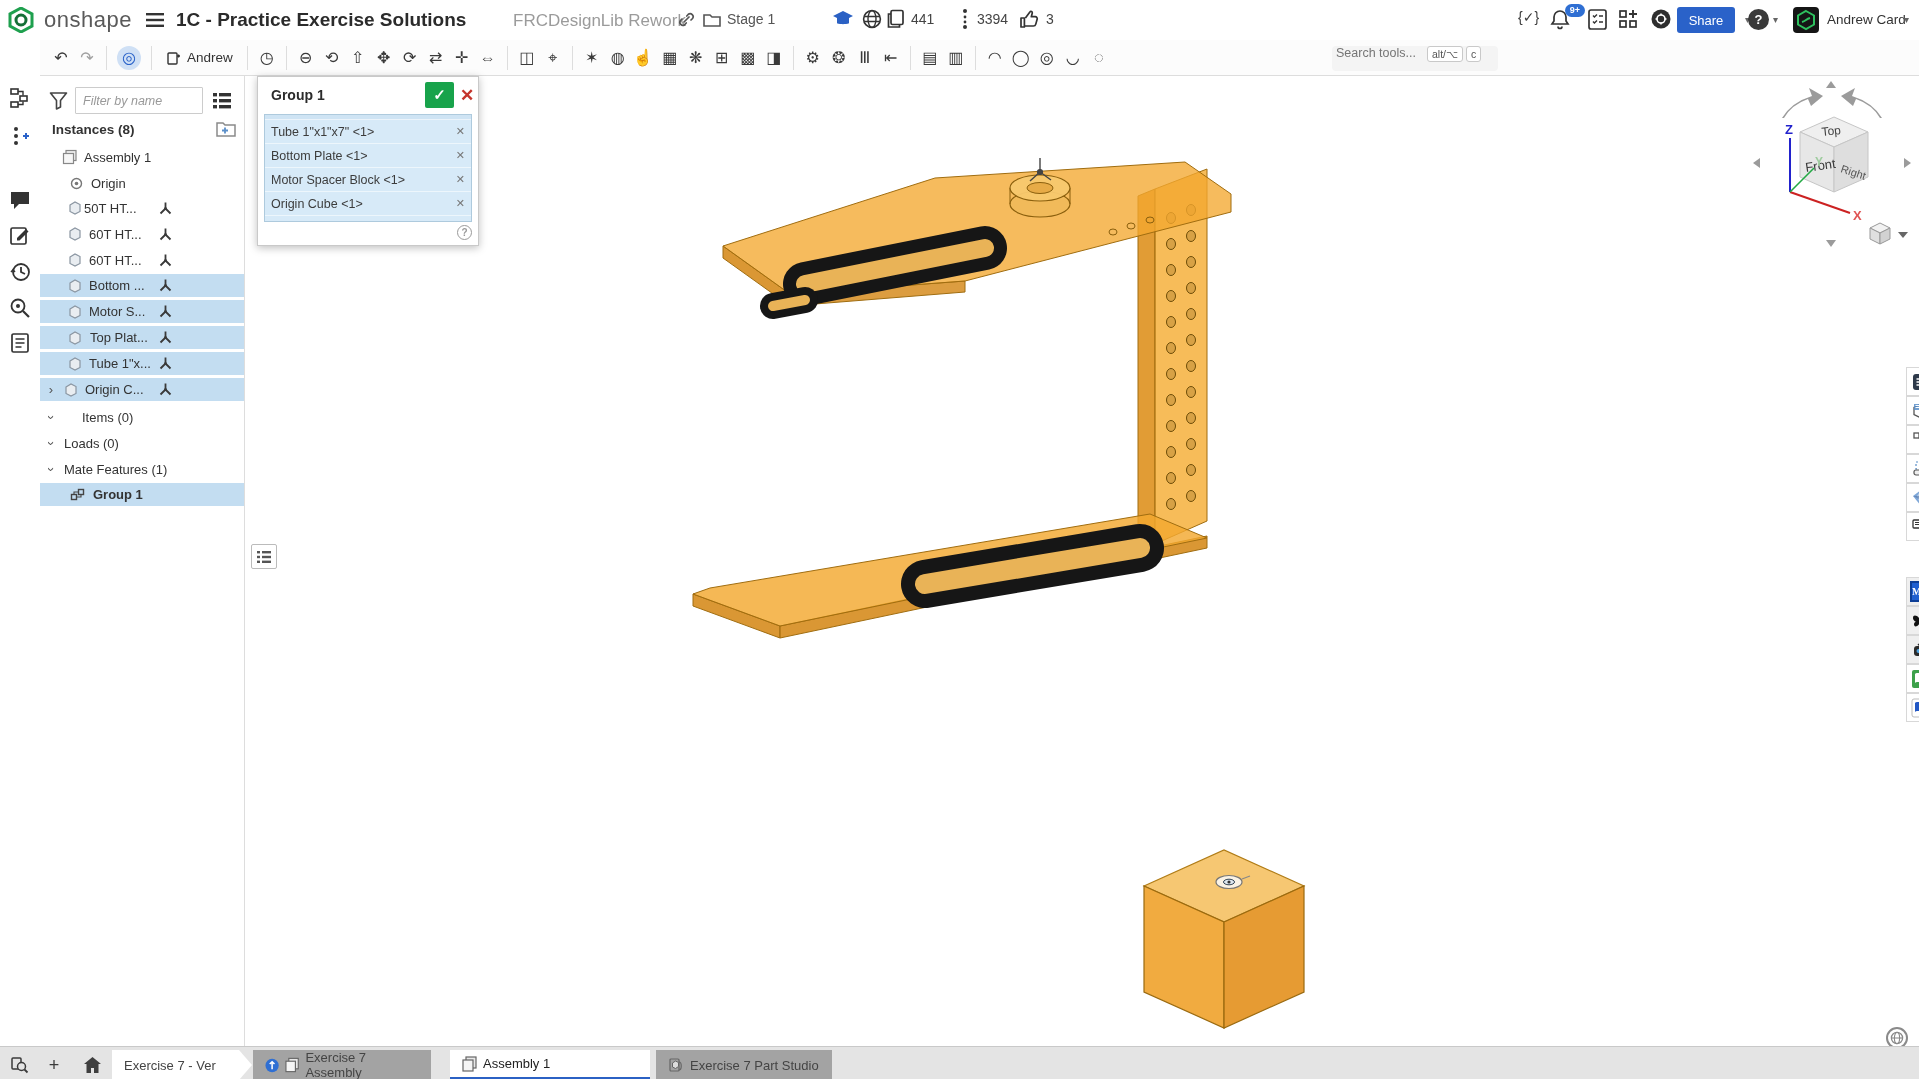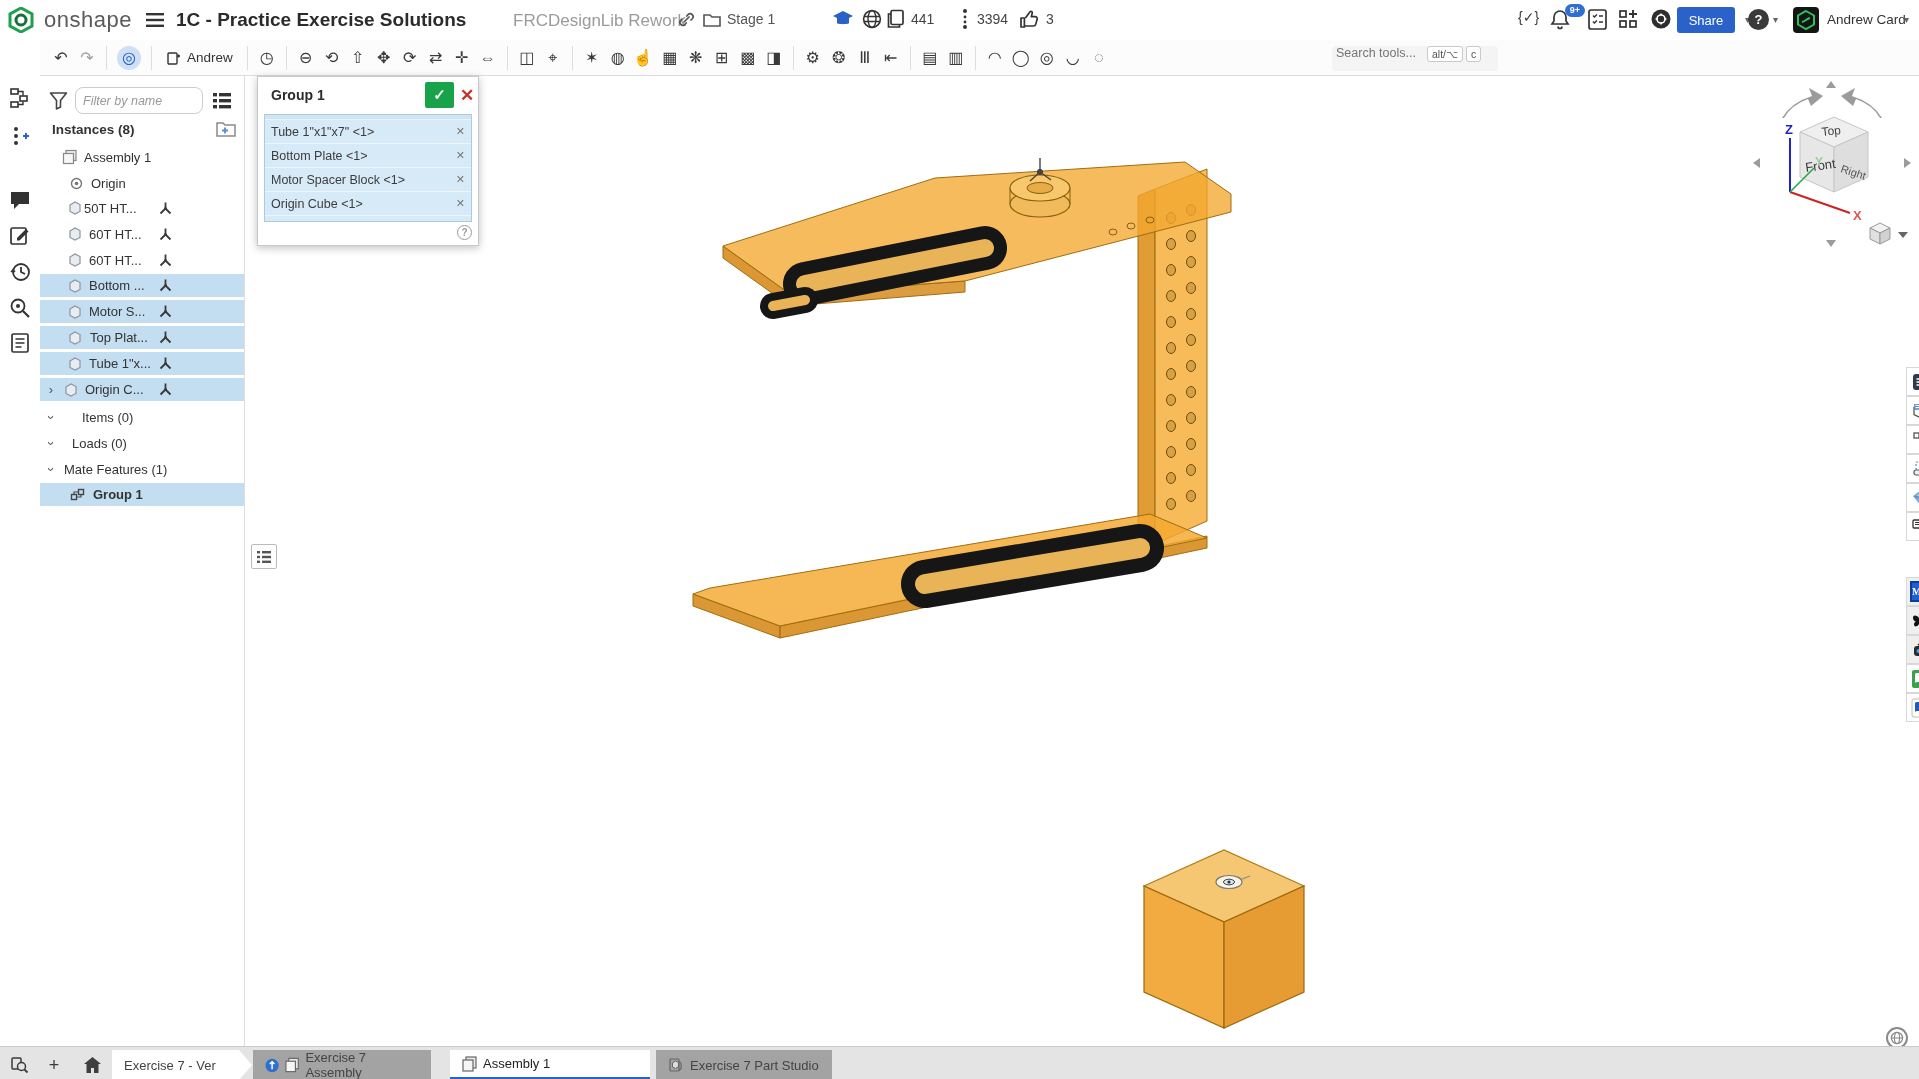--- a/index.html
+++ b/index.html
@@ -37,21 +37,21 @@
     display:flex; align-items:flex-start; padding:0 4px; }
   .search-wrap input { border:none; background:transparent; width:88px; font-size:12.5px; color:#666; outline:none; }
   .kbd { border:1px solid #c9c9c9; background:#fff; border-radius:3px; font-size:10.5px; color:#555; padding:1px 4px; margin-left:3px; }
 
   
   #leftstrip { position:absolute; left:0; top:40px; width:40px; height:1006px; background:#fff; }
   .strip-ic { position:absolute; left:9px; width:22px; height:22px; color:#3a3a3a; }
 
   
   #leftpanel { position:absolute; left:40px; top:76px; width:205px; height:970px; background:#fff; border-right:1px solid #ddd; }
-  .filter-input { position:absolute; left:35px; top:11px; width:128px; height:27px; border:1px solid #ccc; border-radius:8px;
+  .filter-input { position:absolute; left:35px; top:11px; width:128px; height:27px; border:1px solid #ccc; border-radius:1px;
     font-size:12.5px; padding:0 7px; color:#555; outline:none; }
   .filter-input::placeholder { font-style:italic; color:#999; }
   .panel-h { position:absolute; left:12px; top:46px; font-size:13.5px; font-weight:700; color:#333; }
   .trow { position:absolute; left:0; width:204px; height:24px; display:flex; align-items:center; font-size:13px; color:#333; }
   .trow.sel { background:#c3ddf1; border-bottom:1px solid #fff; }
   .tlabel { white-space:nowrap; }
   .chev { color:#555; font-size:13px; width:14px; text-align:center; }
   .chev.down { display:inline-block; transform:rotate(90deg); }
   .sec-label { font-size:13px; color:#333; }
 
@@ -385,21 +385,21 @@
           <circle cx="7.5" cy="7.5" r="1.5" fill="#3a3a3a"></circle>
       </svg>
     </div>
 
     <div class="trow" style="top:329px">
       <span class="chev down" style="margin-left:4px">›</span>
       <span class="sec-label" style="margin-left:24px">Items (0)</span>
     </div>
     <div class="trow" style="top:355px">
       <span class="chev down" style="margin-left:4px">›</span>
-      <span class="sec-label" style="margin-left:14px">Loads (0)</span>
+      <span class="sec-label" style="margin-left:6px">Loads (0)</span>
     </div>
     <div class="trow" style="top:381px">
       <span class="chev down" style="margin-left:4px">›</span>
       <span class="sec-label" style="margin-left:6px">Mate Features (1)</span>
     </div>
     <div class="trow sel" style="top:407px;font-weight:600">
       <svg style="margin-left:30px" width="15" height="15" viewBox="0 0 15 15">
         <rect x="1.5" y="7.5" width="5" height="5" fill="none" stroke="#444" stroke-width="1.4"></rect>
         <rect x="8.5" y="2.5" width="5" height="5" fill="none" stroke="#444" stroke-width="1.4"></rect>
         <path d="M4 7.5 V5 h4.5 M11 7.5 V10 h-4.5" fill="none" stroke="#444" stroke-width="1.1"></path>

